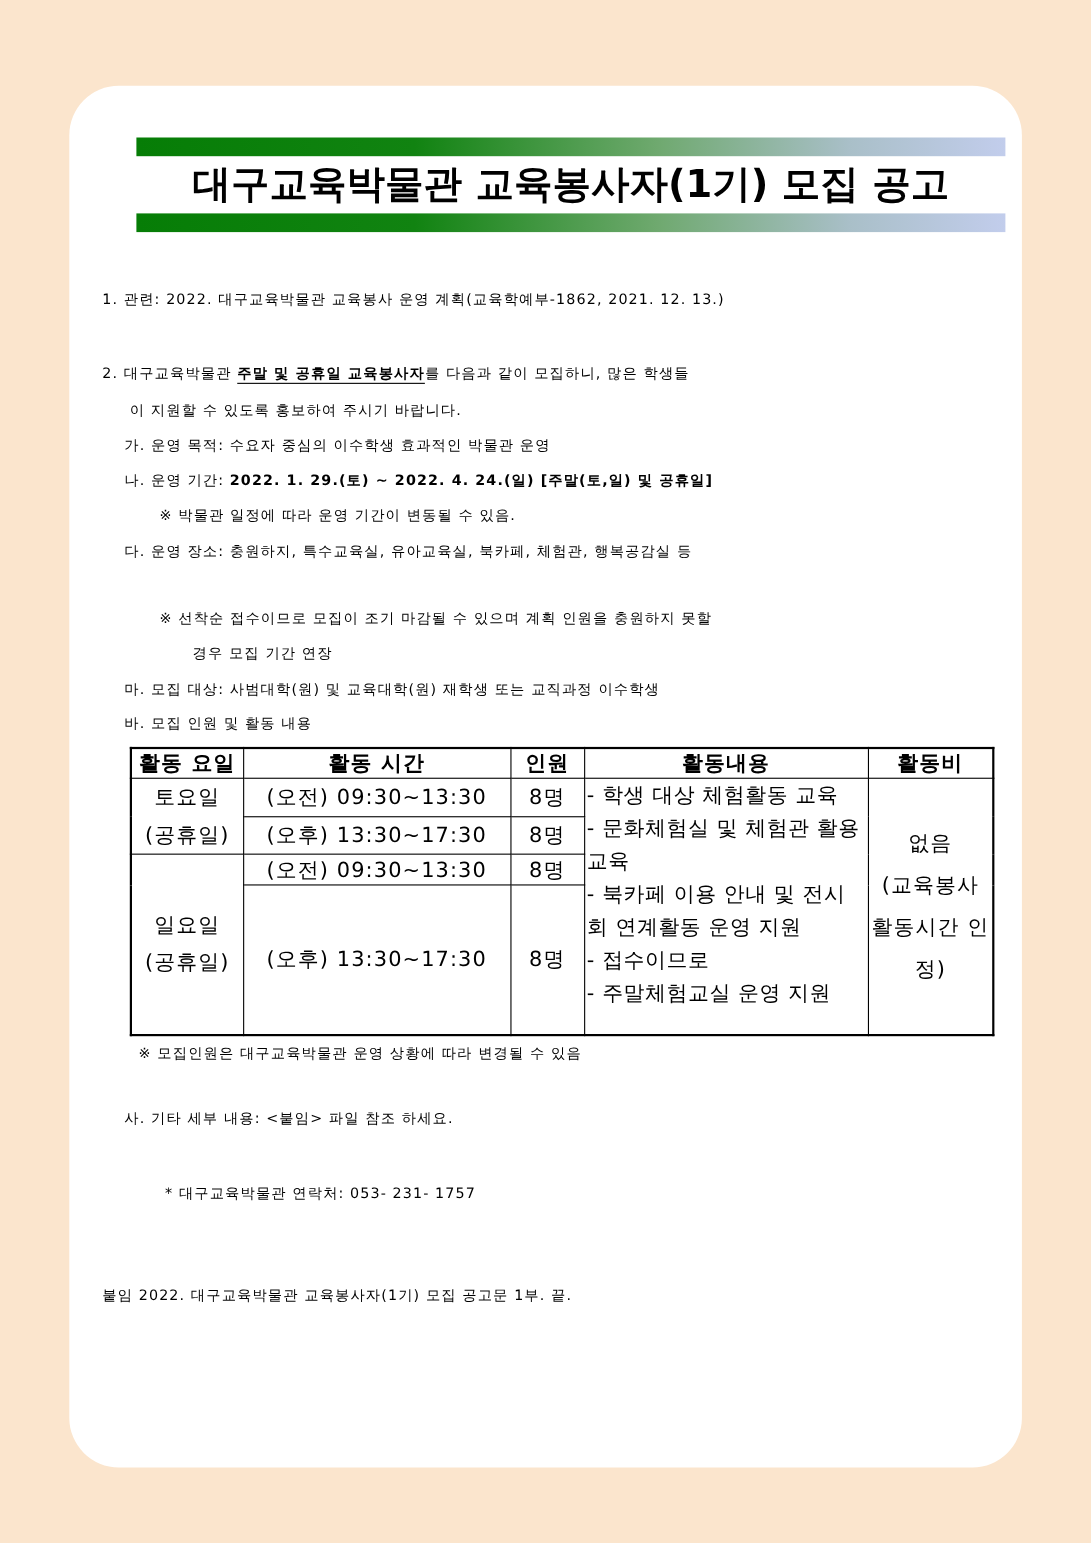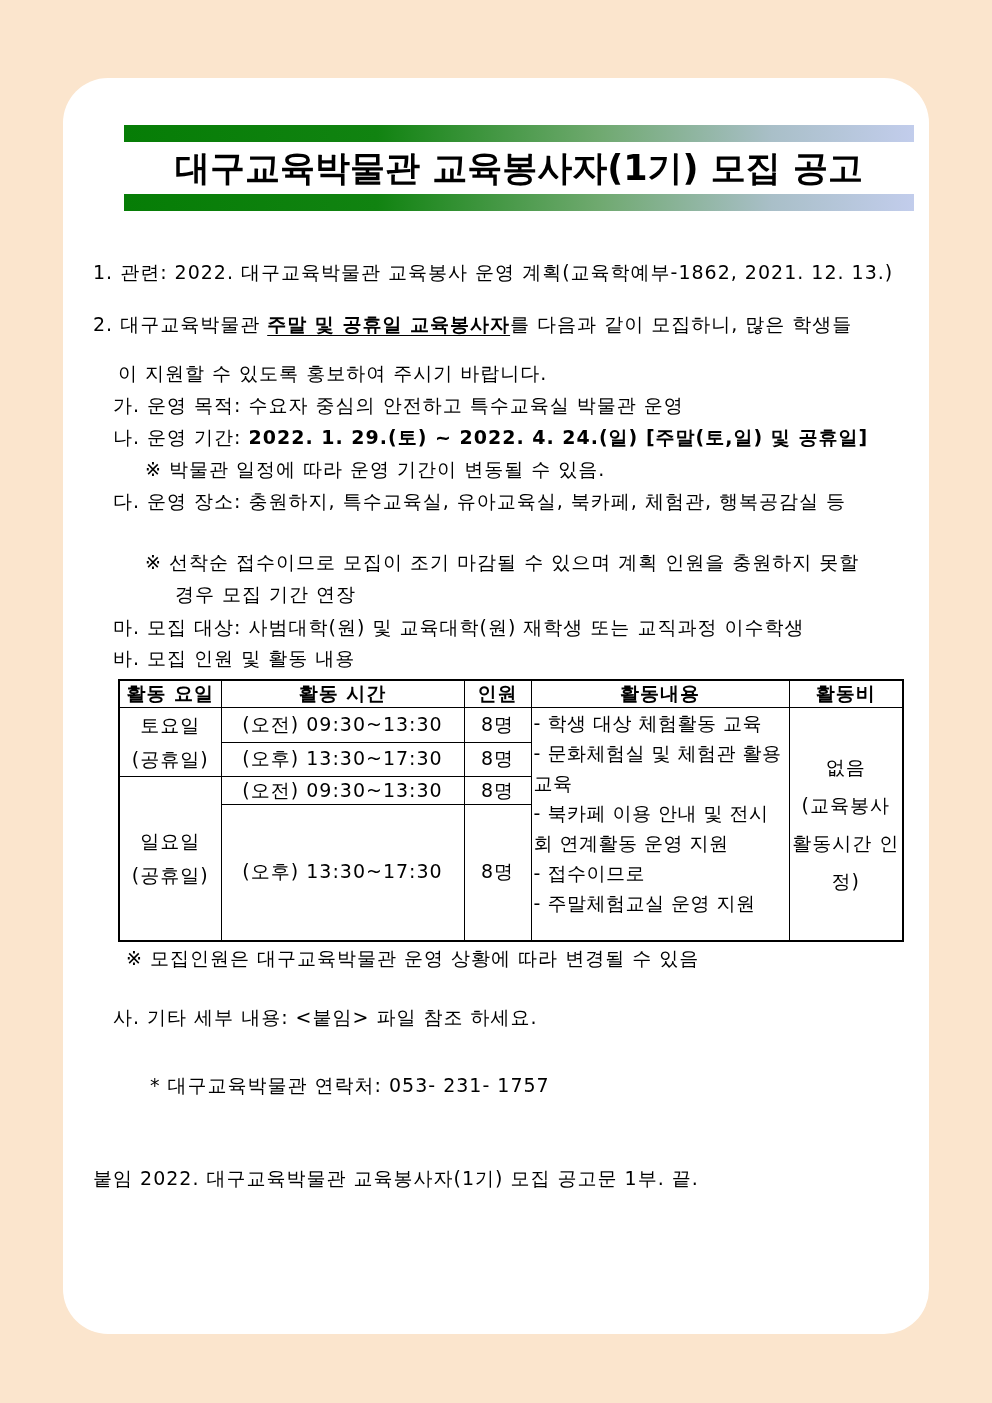--- a/index.html
+++ b/index.html
@@ -36,21 +36,21 @@
     font-weight:bold;
     text-align:center;
     line-height:44px;
     padding:4px 0;
     letter-spacing:0px;
     white-space:nowrap;
   }
   
   .line{
     position:absolute;
-    font-size:19px;
+    font-size:13px;
     line-height:21px;
     letter-spacing:1px;
     white-space:nowrap;
   }
   .em{font-weight:bold;text-decoration:underline;text-underline-offset:4px;}
   .bold{font-weight:bold;}
   
   table.recruit{
     position:absolute;
     left:55px;top:601px;
@@ -99,26 +99,26 @@
   <div class="banner">
     <div class="bar"></div>
     <div class="banner-title">대구교육박물관 교육봉사자(1기) 모집 공고</div>
     <div class="bar"></div>
   </div>
 
   <div class="line" style="left:30px;top:184px;">
     <span>1. 관련: 2022. 대구교육박물관 교육봉사 운영 계획(교육학예부-1862, 2021. 12. 13.)</span>
   </div>
 
-  <div class="line" style="left:30px;top:236px;">
+  <div class="line" style="left:30px;top:252px;">
     <span>2. 대구교육박물관 </span><span class="em">주말 및 공휴일 교육봉사자</span><span>를 다음과 같이 모집하니, 많은 학생들</span>
   </div>
   <div class="line" style="left:55px;top:285px;">이 지원할 수 있도록 홍보하여 주시기 바랍니다.</div>
 
-  <div class="line" style="left:50px;top:317px;">가. 운영 목적: 수요자 중심의 안전하고 특수교육실 박물관 운영</div>
+  <div class="line" style="left:50px;top:317px;">가. 운영 목적: 수요자 중심의 이수학생 효과적인 박물관 운영</div>
 
   <div class="line" style="left:50px;top:349px;">
     <span>나. 운영 기간: </span><span class="bold">2022. 1. 29.(토) ~ 2022. 4. 24.(일) [주말(토,일) 및 공휴일]</span>
   </div>
   <div class="line" style="left:82px;top:381px;">※ 박물관 일정에 따라 운영 기간이 변동될 수 있음.</div>
 
   <div class="line" style="left:50px;top:413px;">다. 운영 장소: 충원하지, 특수교육실, 유아교육실, 북카페, 체험관, 행복공감실 등</div>
 
   <div class="line" style="left:82px;top:474px;">※ 선착순 접수이므로 모집이 조기 마감될 수 있으며 계획 인원을 충원하지 못할</div>
   <div class="line" style="left:112px;top:506px;">경우 모집 기간 연장</div>

